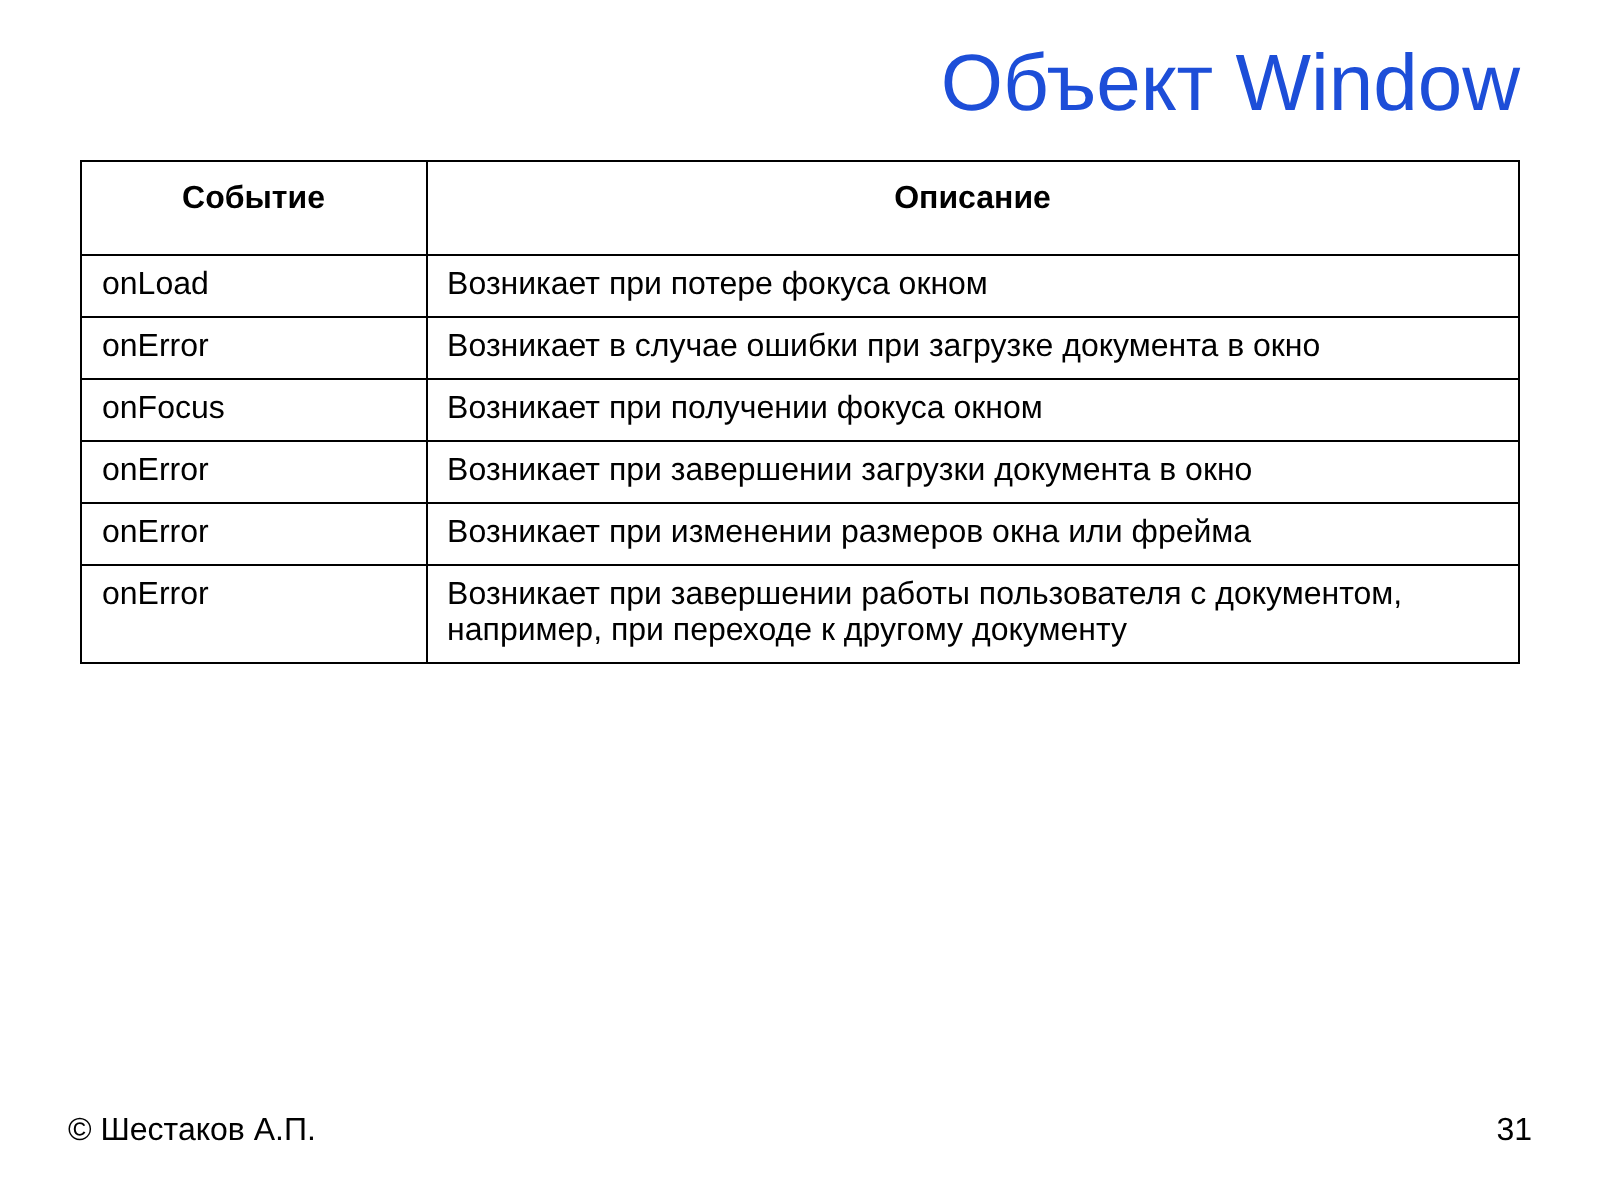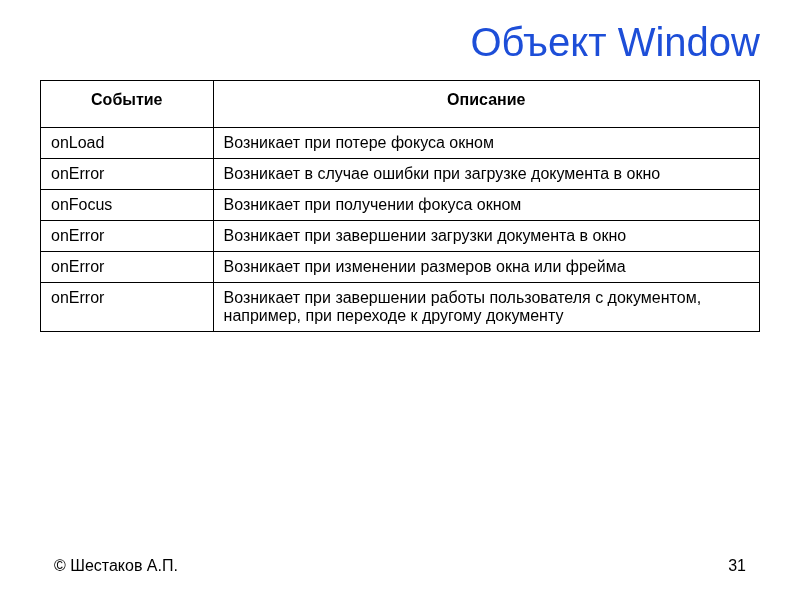--- a/index.html
+++ b/index.html
@@ -42,21 +42,21 @@
       width: 24%;
     }
     th.col-desc {
       width: 76%;
     }
     .footer {
       position: absolute;
       bottom: 25px;
       left: 0;
       width: 100%;
-      padding: 0 54px;
+      padding: 0 34px;
       display: flex;
       font-size: 16px;
       color: #000;
     }
     .footer-left {
       flex: 1;
       text-align: left;
     }
     .footer-center {
       flex: 1;

